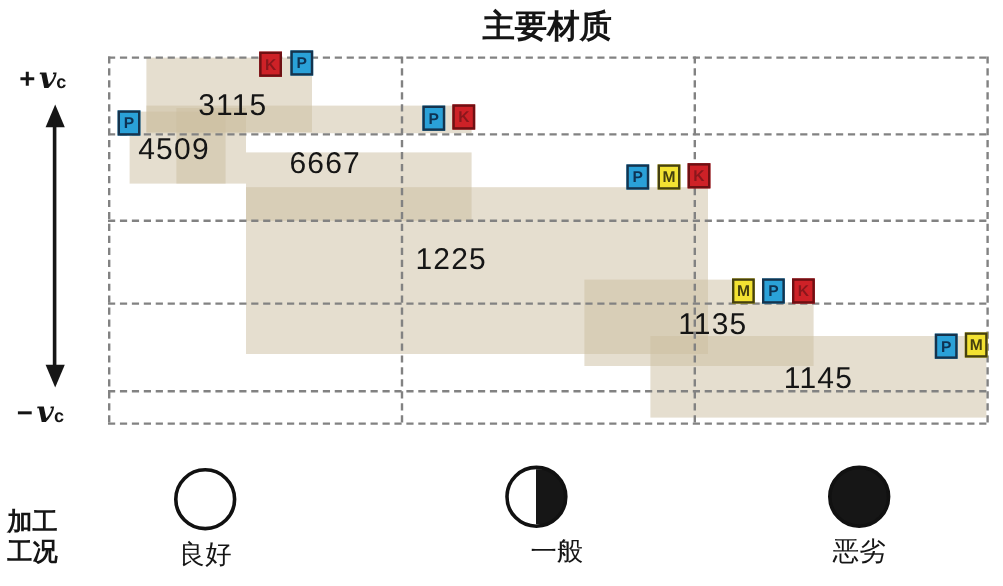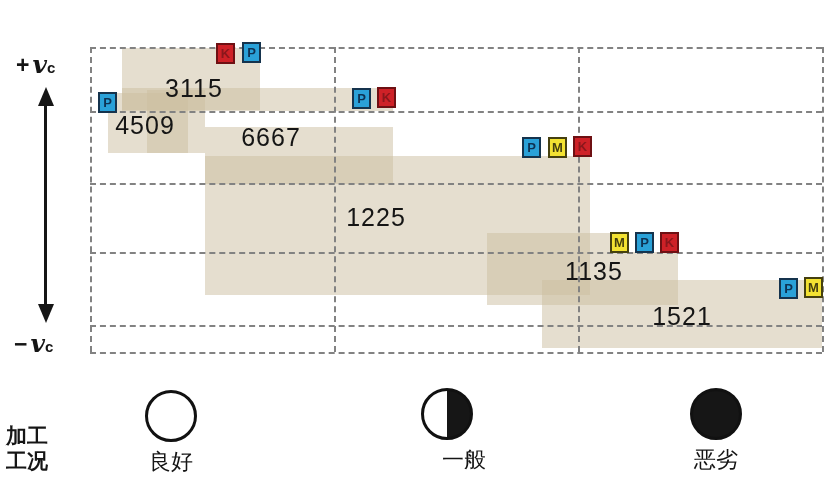--- a/index.html
+++ b/index.html
@@ -32,20 +32,21 @@
                  border:3px solid #111;box-sizing:border-box;background:#fff;}
   .legend-circle.fill-half{background:linear-gradient(90deg,#ffffff 0 50%,#161616 50% 100%);}
   .legend-circle.fill-full{background:#161616;}
   .legend-label{position:absolute;transform:translateX(-50%);font-size:22px;white-space:nowrap;}
 </style>
 </head>
 <body>
 
 <div class="stage">
 
+  <div class="page-title">主要材质</div>
 
   <div class="vc-label" style="left:16px;top:50px;">
     <span>+</span>
       <span class="vc-sym">v</span>
       <sub class="vc-sub">c</sub>
   </div>
   <div class="axis-arrow">
     <div class="arrow-head up"></div>
     <div class="arrow-shaft"></div>
     <div class="arrow-head down"></div>
@@ -74,21 +75,21 @@
       <div class="hline" style="left: 90px; top: 352px; width: 732px;"></div>
       <div class="vline" style="left: 90px; top: 47px; height: 305px;"></div>
       <div class="vline" style="left: 334px; top: 47px; height: 305px;"></div>
       <div class="vline" style="left: 578px; top: 47px; height: 305px;"></div>
       <div class="vline" style="left: 822px; top: 47px; height: 305px;"></div>
       <div class="blk-label" style="left: 194px; top: 88px;">3115</div>
       <div class="blk-label" style="left: 145px; top: 125px;">4509</div>
       <div class="blk-label" style="left: 271px; top: 137px;">6667</div>
       <div class="blk-label" style="left: 376px; top: 217px;">1225</div>
       <div class="blk-label" style="left: 582px; top: 271px; margin-left: 12px;">1135</div>
-      <div class="blk-label" style="left: 682px; top: 316px;">1521</div>
+      <div class="blk-label" style="left: 682px; top: 316px;">1145</div>
       <div class="badge" style="left: 216px; top: 43px; background: rgb(206, 33, 39); border-color: rgb(110, 16, 19); color: rgb(138, 23, 28);">K</div>
       <div class="badge" style="left: 242px; top: 42px; background: rgb(42, 161, 216); border-color: rgb(21, 51, 77); color: rgb(14, 50, 83);">P</div>
       <div class="badge" style="left: 98px; top: 92px; background: rgb(42, 161, 216); border-color: rgb(21, 51, 77); color: rgb(14, 50, 83);">P</div>
       <div class="badge" style="left: 352px; top: 88px; background: rgb(42, 161, 216); border-color: rgb(21, 51, 77); color: rgb(14, 50, 83);">P</div>
       <div class="badge" style="left: 377px; top: 87px; background: rgb(206, 33, 39); border-color: rgb(110, 16, 19); color: rgb(138, 23, 28);">K</div>
       <div class="badge" style="left: 522px; top: 137px; background: rgb(42, 161, 216); border-color: rgb(21, 51, 77); color: rgb(14, 50, 83);">P</div>
       <div class="badge" style="left: 548px; top: 137px; background: rgb(243, 226, 50); border-color: rgb(69, 64, 15); color: rgb(69, 64, 15);">M</div>
       <div class="badge" style="left: 573px; top: 136px; background: rgb(206, 33, 39); border-color: rgb(110, 16, 19); color: rgb(138, 23, 28);">K</div>
       <div class="badge" style="left: 610px; top: 232px; background: rgb(243, 226, 50); border-color: rgb(69, 64, 15); color: rgb(69, 64, 15);">M</div>
       <div class="badge" style="left: 635px; top: 232px; background: rgb(42, 161, 216); border-color: rgb(21, 51, 77); color: rgb(14, 50, 83);">P</div>

